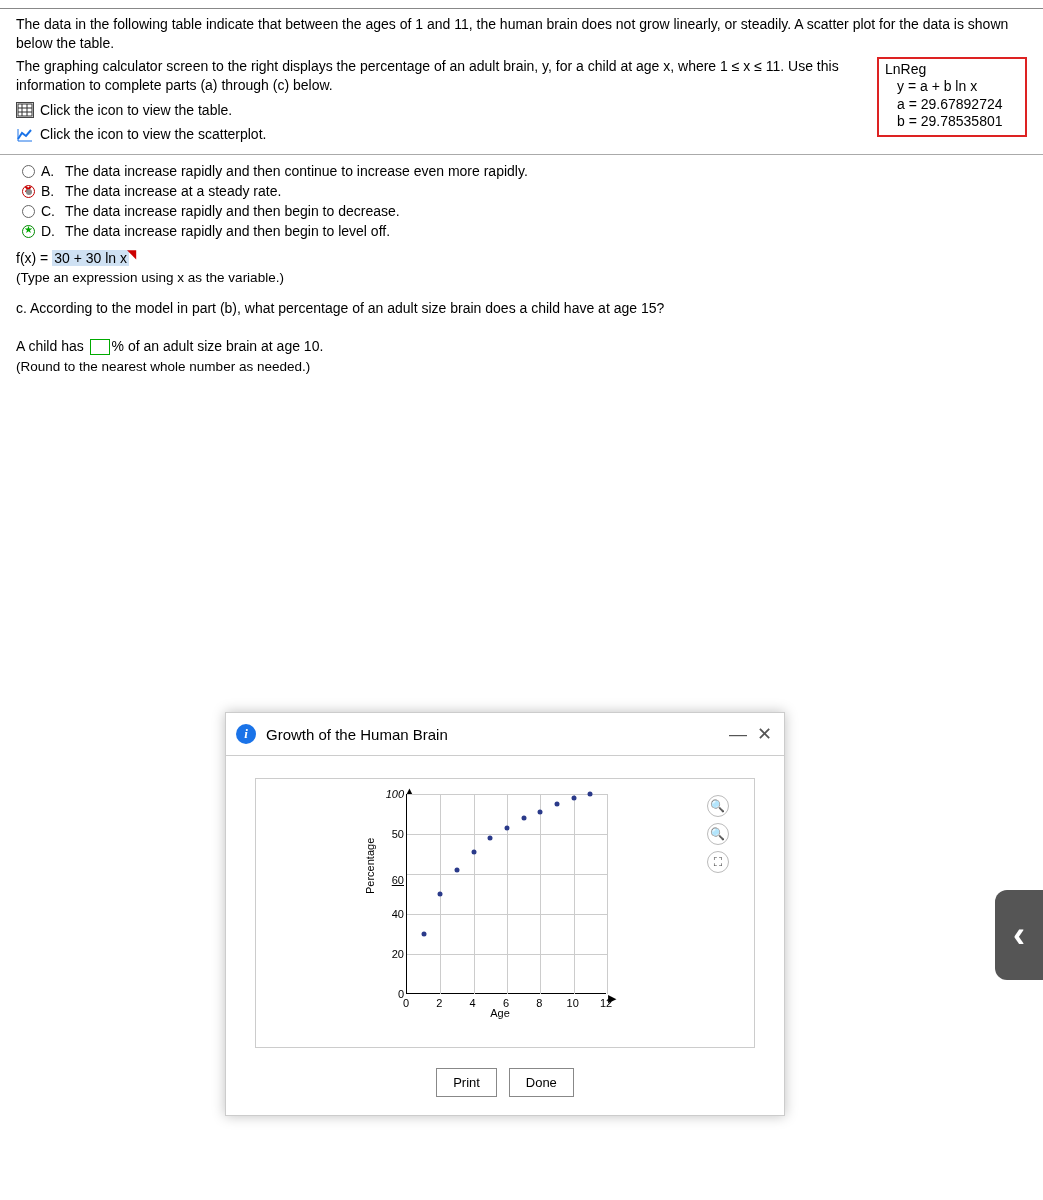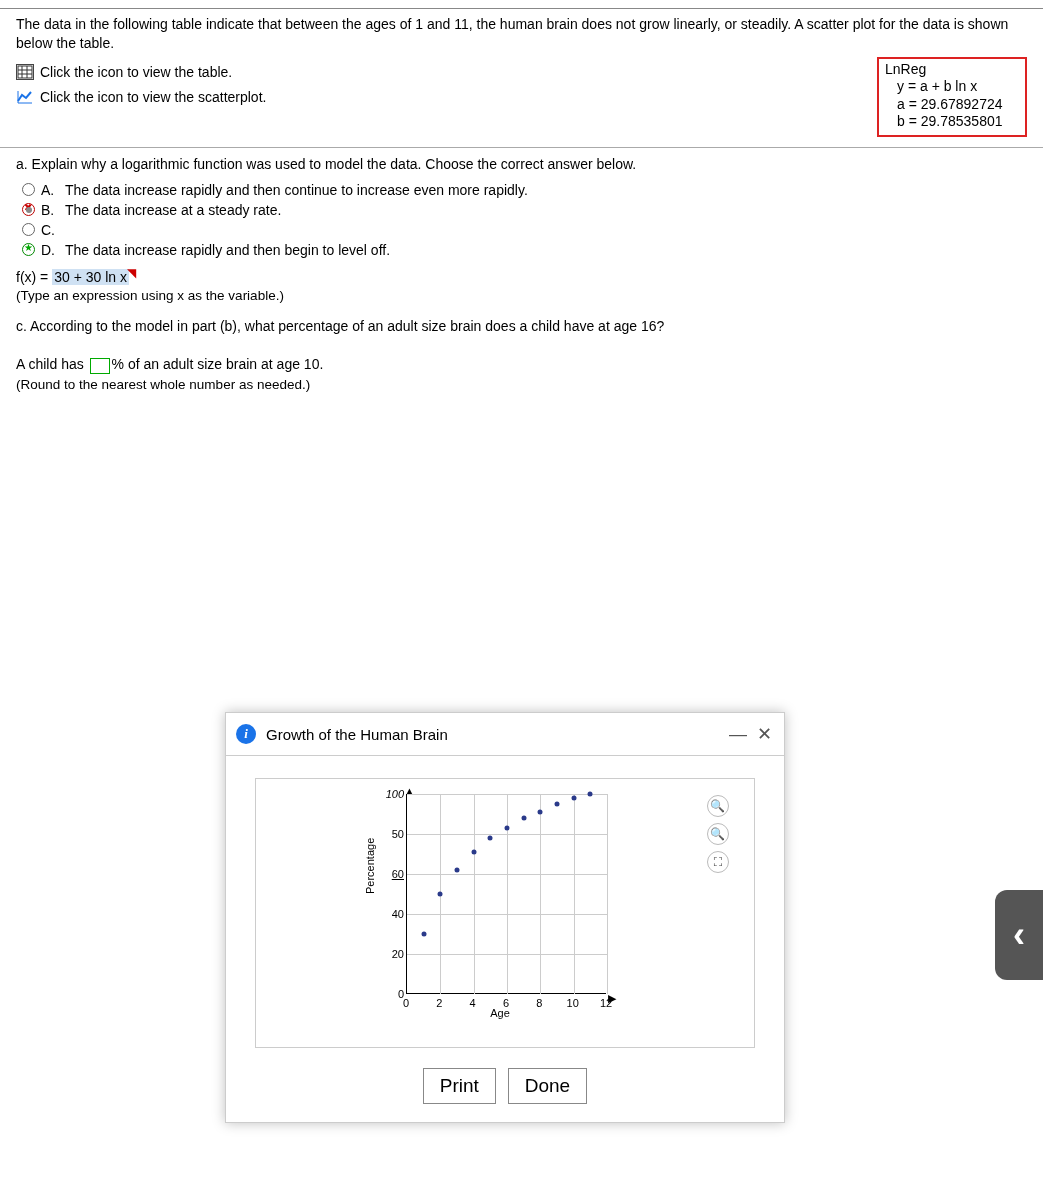--- a/index.html
+++ b/index.html
@@ -95,38 +95,39 @@
     transform: rotate(-90deg); transform-origin:left top;
   }
   .xlabel { position:absolute; top:228px; left:244px; font-size:11px; transform:translateX(-50%);}
   .dot { position:absolute; width:5px; height:5px; background:#2a3a8a; border-radius:50%; transform:translate(-50%,50%);}
   .arrow-up { position:absolute; left:148px; top:6px; font-size:11px; }
   .arrow-right { position:absolute; top:213px; font-size:11px; }
   .zoom-btns { position:absolute; right:25px; top:16px; display:flex; flex-direction:column; gap:6px;}
   .zbtn { width:22px; height:22px; border:1px solid #bbb; border-radius:50%; display:flex; align-items:center; justify-content:center; font-size:12px; color:#444; background:#fff; cursor:pointer;}
   .modal-footer { text-align:center; padding:10px 0 18px 0;}
   .btn {
-    display:inline-block; border:1px solid #888; padding:6px 16px; font-size:19px; margin:0 4px;
+    display:inline-block; border:1px solid #888; padding:6px 16px; font-size:13px; margin:0 4px;
     background:#fff; cursor:pointer;
   }
   
   .side-tab {
     position:absolute; right:0; top:890px; width:48px; height:90px;
     background:#555; color:#fff; border-radius:12px 0 0 12px;
     display:flex; align-items:center; justify-content:center; font-size:36px; font-weight:bold;
   }
 </style>
 </head>
 <body>
 
 <div class="top-border"></div>
 <div class="content">
   <div class="intro">The data in the following table indicate that between the ages of 1 and 11, the human brain does not grow linearly, or steadily. A scatter plot for the data is shown below the table.</div>
   <div class="row2">
     <div class="row2-left">
+      <div>The graphing calculator screen to the right displays the percentage of an adult brain, y, for a child at age x, where 1 ≤ x ≤ 11. Use this information to complete parts (a) through (c) below.</div>
       <div class="icon-row">
         <span class="icon-box">
           <svg width="16" height="14">
               <rect x="1" y="1" width="14" height="12" fill="none" stroke="#333"></rect>
               <line x1="1" y1="5" x2="15" y2="5" stroke="#333"></line>
               <line x1="1" y1="9" x2="15" y2="9" stroke="#333"></line>
               <line x1="5" y1="1" x2="5" y2="13" stroke="#333"></line>
               <line x1="10" y1="1" x2="10" y2="13" stroke="#333"></line>
             </svg>
         </span>
@@ -145,52 +146,52 @@
     </div>
     <div class="lnreg-box">
       <div>LnReg</div>
       <div style="padding-left:12px">y = a + b ln x</div>
       <div style="padding-left:12px">a = 29.67892724</div>
       <div style="padding-left:12px">b = 29.78535801</div>
     </div>
   </div>
 
   <hr class="sep">
-  <div class="prompt"><b style="font-weight:normal">a. Explain why a logarithmic function was used to model the data. Choose the correct answer below.</b></div>
   <div class="choices">
     <div class="choice">
       <span class="radio"></span>
       <span class="letter">A.</span>
       <span>The data increase rapidly and then continue to increase even more rapidly.</span>
     </div>
     <div class="choice">
       <span class="radio wrong"></span>
       <span class="letter">B.</span>
       <span>The data increase at a steady rate.</span>
     </div>
     <div class="choice">
       <span class="radio"></span>
       <span class="letter">C.</span>
+      <span>The data increase rapidly and then begin to decrease.</span>
     </div>
     <div class="choice">
       <span class="radio correct"></span>
       <span class="letter">D.</span>
       <span>The data increase rapidly and then begin to level off.</span>
     </div>
   </div>
 
   <div class="part-b">
     <div class="fx-line">
       <span>f(x) = </span><span class="fx-ans">30 + 30 ln  x</span><span class="fx-caret">◥</span>
     </div>
     <div class="hint">(Type an expression using x as the variable.)</div>
   </div>
 
   <div class="part-c">
-    <div>c. According to the model in part (b), what percentage of an adult size brain does a child have at age 16?</div>
+    <div>c. According to the model in part (b), what percentage of an adult size brain does a child have at age 15?</div>
     <div style="margin-top:17px;">
       <span>A child has </span><span class="input-box"></span><span>% of an adult size brain at age 10.</span>
     </div>
     <div class="hint">(Round to the nearest whole number as needed.)</div>
   </div>
 </div>
 
 <div class="modal">
   <div class="modal-header">
     <span class="info-icon">i</span>
@@ -231,21 +232,21 @@
     <span class="xlabel">Age</span>
     <span class="arrow-right" id="xarrow" style="left: 352px;">▶</span>
     <div class="zoom-btns">
       <span class="zbtn">🔍</span>
       <span class="zbtn">🔍</span>
       <span class="zbtn">⛶</span>
     </div>
   <div class="tick-label-y" style="position: absolute; right: calc(100% - 148px); top: 215px;">0</div>
       <div class="tick-label-y" style="position: absolute; right: calc(100% - 148px); top: 175px;">20</div>
       <div class="tick-label-y" style="position: absolute; right: calc(100% - 148px); top: 135px;">40</div>
-      <div class="tick-label-y" style="position: absolute; right: calc(100% - 148px); top: 95px; text-decoration: underline;">60</div>
+      <div class="tick-label-y" style="position: absolute; right: calc(100% - 148px); top: 101px; text-decoration: underline;">60</div>
       <div class="tick-label-y" style="position: absolute; right: calc(100% - 148px); top: 55px;">50</div>
       <div class="tick-label-y" style="position: absolute; right: calc(100% - 148px); top: 15px; font-style: italic;">100</div>
       <div class="tick-label-x" style="position: absolute; left: 150px;">0</div>
       <div class="tick-label-x" style="position: absolute; left: 183.333px;">2</div>
       <div class="tick-label-x" style="position: absolute; left: 216.667px;">4</div>
       <div class="tick-label-x" style="position: absolute; left: 250px;">6</div>
       <div class="tick-label-x" style="position: absolute; left: 283.333px;">8</div>
       <div class="tick-label-x" style="position: absolute; left: 316.667px;">10</div>
       <div class="tick-label-x" style="position: absolute; left: 350px;">12</div>
     </div>

